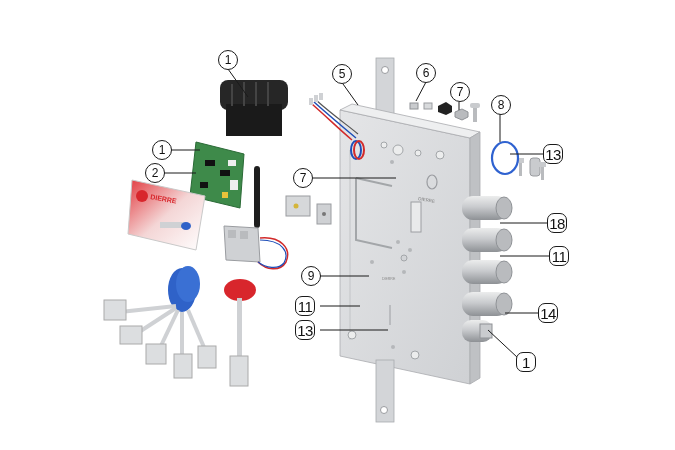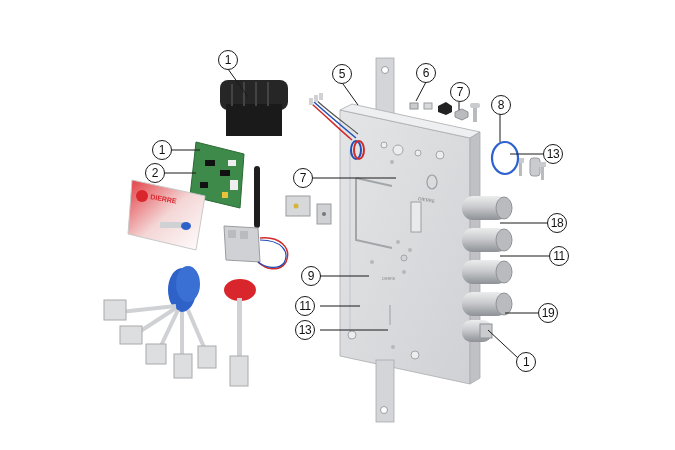--- a/index.html
+++ b/index.html
@@ -1,21 +1,21 @@
 <!DOCTYPE html>
 <html><head>
 <meta charset="utf-8">
 <style>
   html, body { margin:0; padding:0; }
   body { width:675px; height:450px; background:#ffffff; position:relative; overflow:hidden; font-family:"Liberation Sans", sans-serif; }
   .stage { position:absolute; left:0; top:0; width:675px; height:450px; }
   svg.art { position:absolute; left:0; top:0; }
   .callout { position:absolute; width:20px; height:20px; border:1.4px solid #1a1a1a; border-radius:50%; background:#fff;
     box-sizing:border-box; display:flex; align-items:center; justify-content:center; font-size:12px; color:#111; font-family:"Liberation Sans", sans-serif; }
-  .callout.two { font-size:12px; letter-spacing:-0.5px; }
+  .callout.two { font-size:15px; letter-spacing:-0.5px;border-radius:7px; }
 </style>
 </head>
 <body>
 
 <div class="stage">
 <svg class="art" width="675" height="450" viewBox="0 0 675 450">
   <defs>
     <linearGradient id="bolt" x1="0" y1="0" x2="0" y2="1">
       <stop offset="0" stop-color="#eceded"></stop>
           <stop offset="0.45" stop-color="#c9cbce"></stop>
@@ -208,18 +208,18 @@
 <div class="callout" style="left:152px;top:140px">1</div>
 <div class="callout" style="left:145px;top:163px">2</div>
 <div class="callout" style="left:332px;top:64px">5</div>
 <div class="callout" style="left:416px;top:63px">6</div>
 <div class="callout" style="left:450px;top:82px">7</div>
 <div class="callout" style="left:293px;top:168px">7</div>
 <div class="callout" style="left:491px;top:95px">8</div>
 <div class="callout two" style="left:543px;top:144px">13</div>
 <div class="callout two" style="left:547px;top:213px">18</div>
 <div class="callout two" style="left:549px;top:246px">11</div>
-<div class="callout two" style="left:538px;top:303px">19</div>
+<div class="callout two" style="left:538px;top:303px">14</div>
 <div class="callout two" style="left:516px;top:352px">1</div>
 <div class="callout" style="left:301px;top:266px">9</div>
 <div class="callout two" style="left:295px;top:296px">11</div>
 <div class="callout two" style="left:295px;top:320px">13</div>
 </div>
 
 </body></html>

